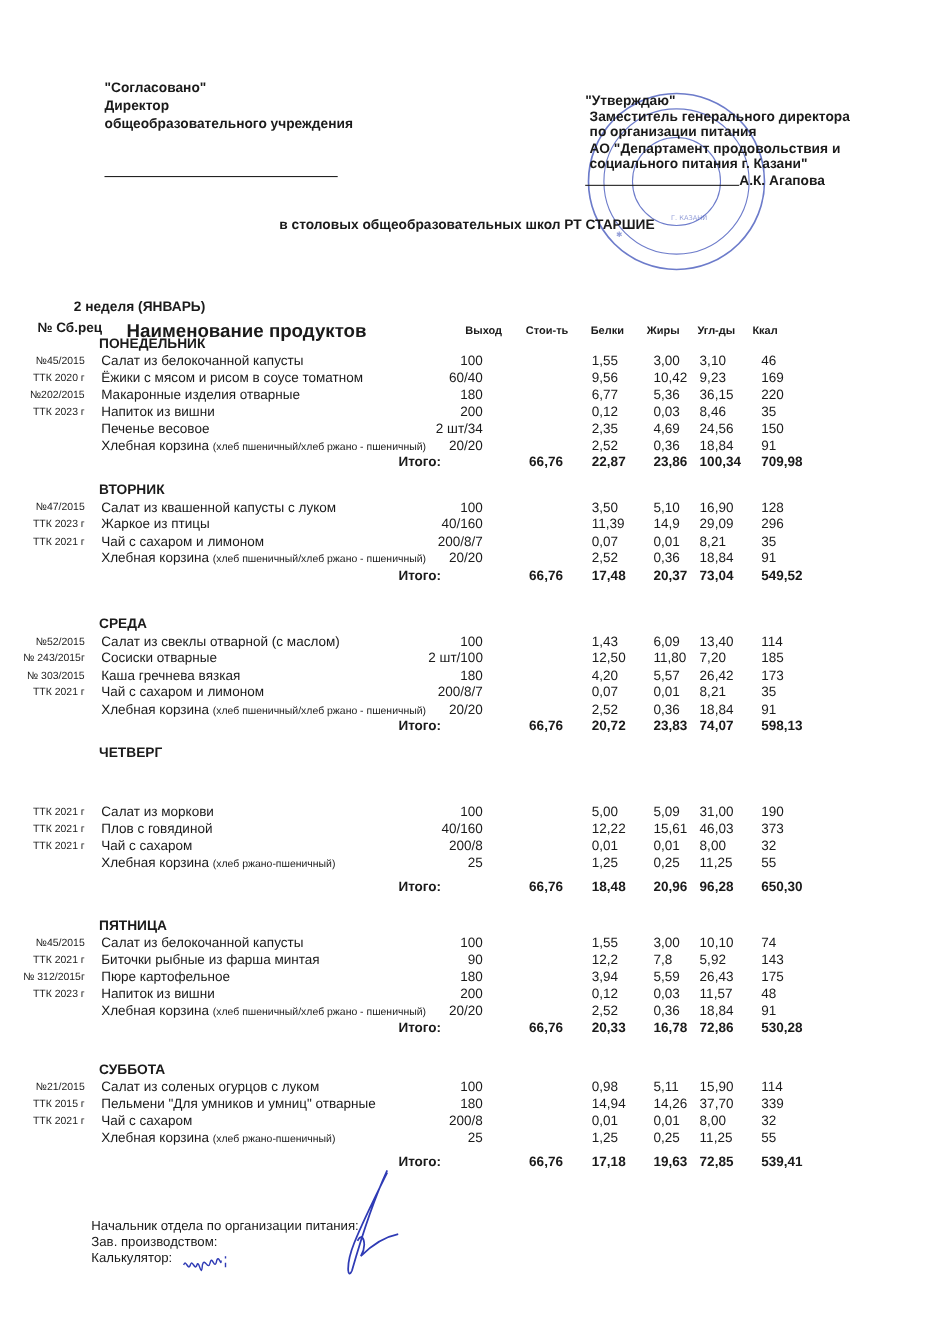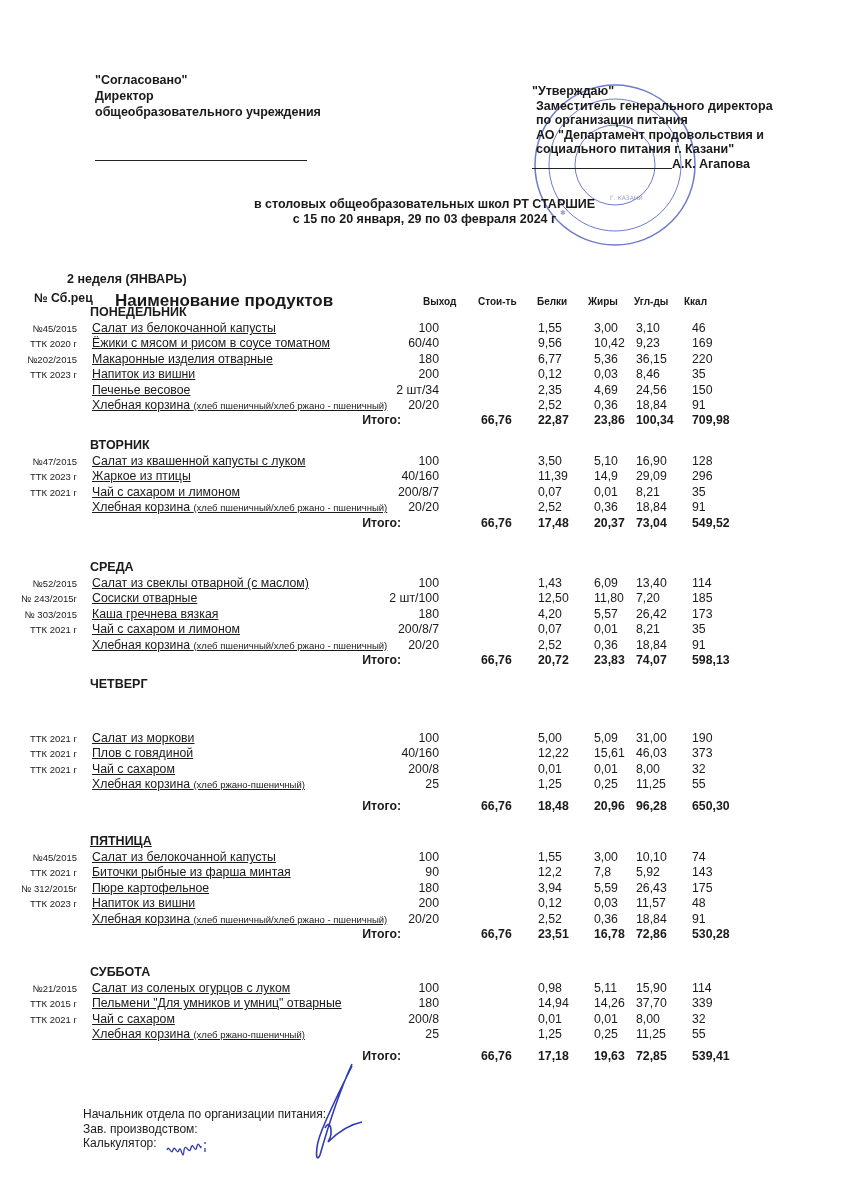--- a/index.html
+++ b/index.html
@@ -13,21 +13,21 @@
   .sign-line { left:532px; top:168px; width:140px; border-top:1px solid #222; }
   .stamp { left:530px; top:80px; width:170px; height:170px; }
   .title-block { left:0; width:849px; top:197px; text-align:center; font-weight:bold; font-size:12.5px; line-height:15px; }
   .title-block .menu { letter-spacing:3px; }
   .week { left:67px; top:272px; font-size:12.5px; font-weight:bold; }
   .hdr { top:291px; font-size:11.5px; font-weight:bold; }
   .day { left:90px; font-size:12.5px; font-weight:bold; }
   .row { left:0; width:849px; height:15px; font-size:12.3px; }
   .row span { position:absolute; top:0; white-space:nowrap; }
   .code { right:772px; font-size:9.5px; top:2px !important; text-align:right; }
-  .name { left:92px;text-decoration:underline; }
+  .name { left:92px; }
   .name small { font-size:9.5px; }
   .yield { right:410px; text-align:right; }
   .cost { left:481px; }
   .prot { left:538px; }
   .fat { left:594px; }
   .carb { left:636px; }
   .kcal { left:692px; }
   .total .lbl { right:448px; font-weight:bold; }
   .total span { font-weight:bold; }
   .footer { left:83px; top:1107px; font-size:12px; line-height:14.5px; }
@@ -60,21 +60,20 @@
   <div class="indent">Заместитель генерального директора</div>
   <div class="indent">по организации питания</div>
   <div class="indent">АО "Департамент продовольствия  и</div>
   <div class="indent">социального питания г. Казани"</div>
   <div style="padding-left:140px">А.К. Агапова</div>
 </div>
 <div class="abs sign-line"></div>
 
 <div class="abs title-block">
   <div>в столовых общеобразовательных школ РТ СТАРШИЕ</div>
-  <div>с 15 по 20 января, 29 по 03 февраля 2024 г</div>
 </div>
 
 <div class="abs week">2 неделя (ЯНВАРЬ)</div>
 
 <div class="abs hdr" style="left:34px;font-size:12.3px;">№ Сб.рец</div>
 <div class="abs hdr" style="left:92px;font-size:17px;padding-left:23px;">Наименование продуктов</div>
 <div class="abs hdr" style="left:423px;top:296px;font-size:10px;">Выход</div>
 <div class="abs hdr" style="left:478px;top:296px;font-size:10px;">Стои-ть</div>
 <div class="abs hdr" style="left:537px;top:296px;font-size:10px;">Белки</div>
 <div class="abs hdr" style="left:588px;top:296px;font-size:10px;">Жиры</div>
@@ -282,21 +281,21 @@
       <span class="kcal">55</span>
     </div>
     <div class="abs row total" style="top: 798.6px;">
       <span class="lbl">Итого:</span>
       <span class="cost">66,76</span>
       <span class="prot">18,48</span>
       <span class="fat">20,96</span>
       <span class="carb">96,28</span>
       <span class="kcal">650,30</span>
     </div>
-    <div class="abs day" style="top: 834px; text-decoration: underline;">ПЯТНИЦА</div>
+    <div class="abs day" style="top: 834px;">ПЯТНИЦА</div>
     <div class="abs row" style="top: 850px;">
       <span class="code">№45/2015</span>
       <span class="name"><span style="position:static">Салат из белокочанной капусты</span> <small style="position:static"></small></span>
       <span class="yield">100</span>
       <span class="prot">1,55</span>
       <span class="fat">3,00</span>
       <span class="carb">10,10</span>
       <span class="kcal">74</span>
     </div>
     <div class="abs row" style="top: 865.4px;">
@@ -331,21 +330,21 @@
       <span class="name"><span style="position:static">Хлебная корзина</span> <small style="position:static">(хлеб пшеничный/хлеб ржано - пшеничный)</small></span>
       <span class="yield">20/20</span>
       <span class="prot">2,52</span>
       <span class="fat">0,36</span>
       <span class="carb">18,84</span>
       <span class="kcal">91</span>
     </div>
     <div class="abs row total" style="top: 927px;">
       <span class="lbl">Итого:</span>
       <span class="cost">66,76</span>
-      <span class="prot">23,51</span>
+      <span class="prot">20,33</span>
       <span class="fat">16,78</span>
       <span class="carb">72,86</span>
       <span class="kcal">530,28</span>
     </div>
     <div class="abs day" style="top: 965px;">СУББОТА</div>
     <div class="abs row" style="top: 981px;">
       <span class="code">№21/2015</span>
       <span class="name"><span style="position:static">Салат из соленых огурцов с луком</span> <small style="position:static"></small></span>
       <span class="yield">100</span>
       <span class="prot">0,98</span>

